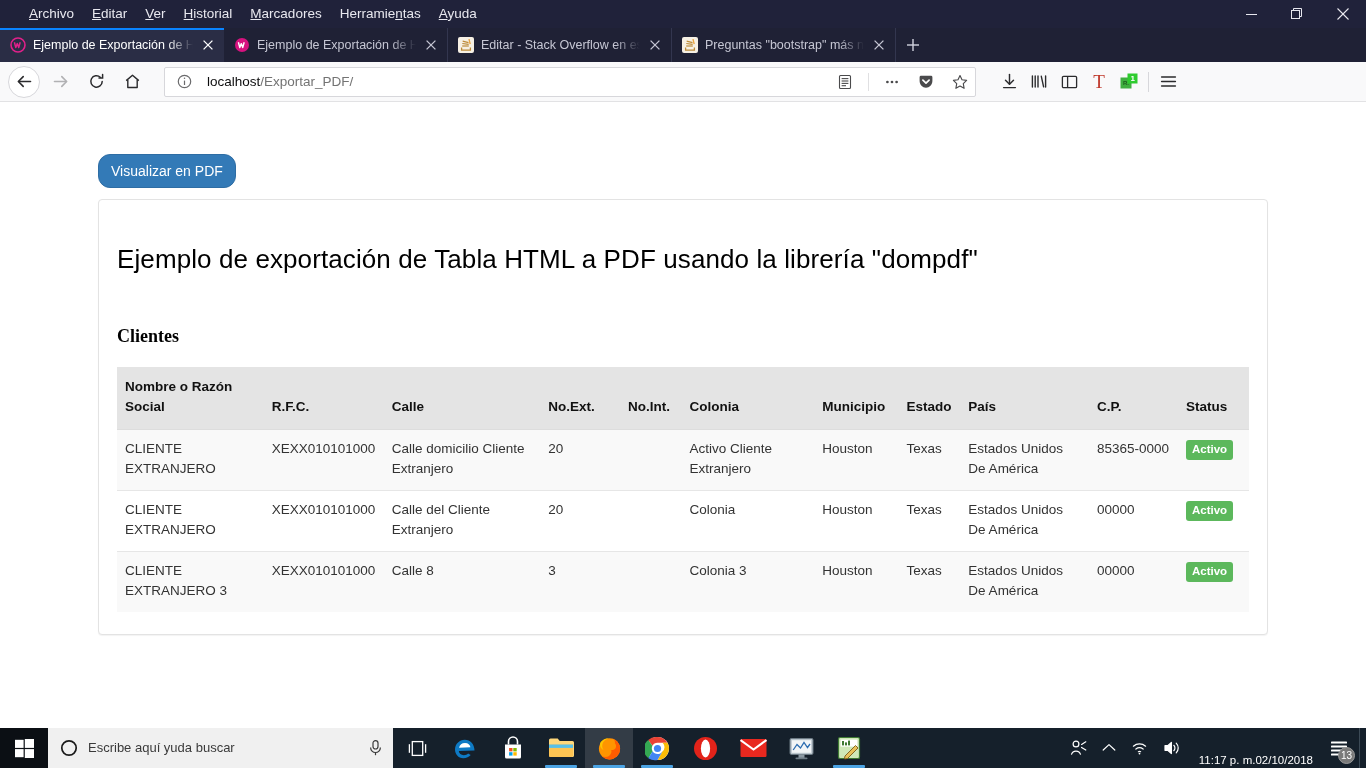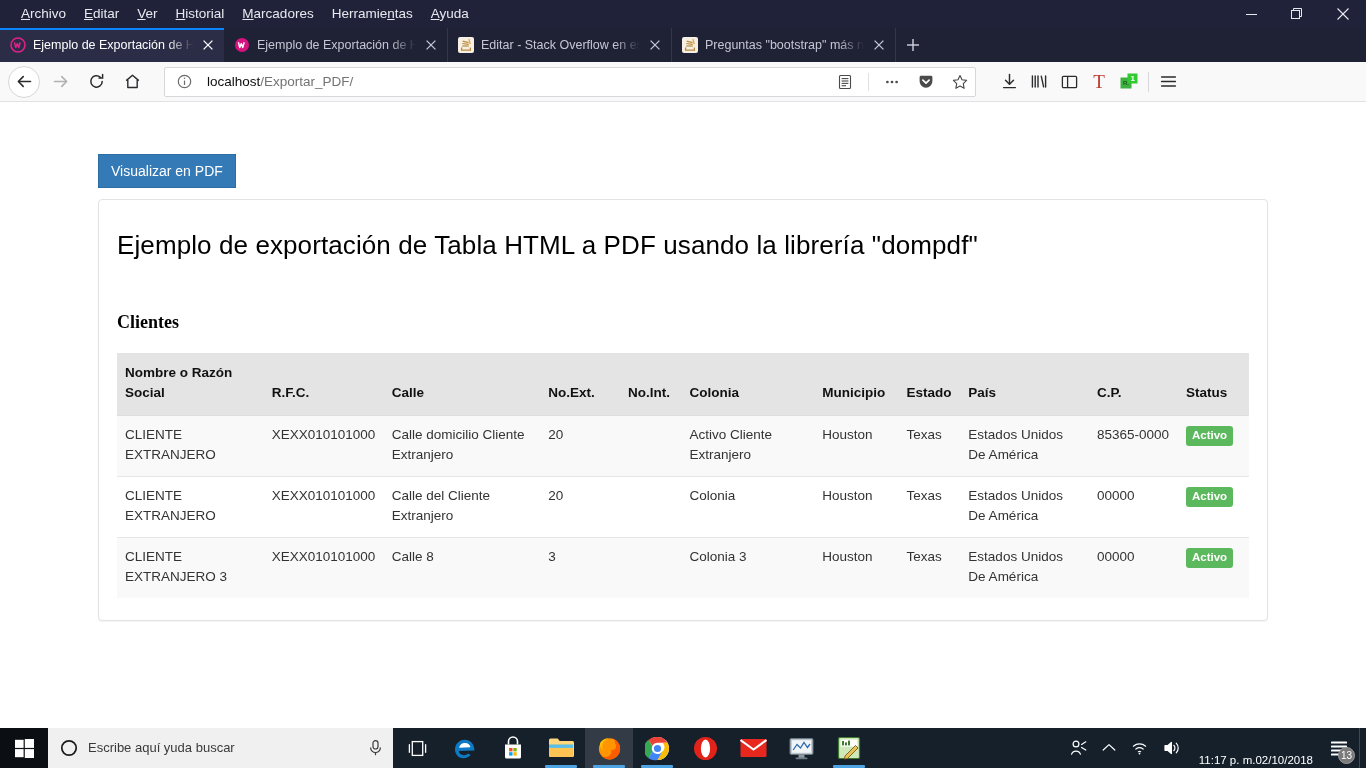--- a/index.html
+++ b/index.html
@@ -12,21 +12,21 @@
   }
   body { position: relative; }
 
   
   .browser-chrome { background: #1f2135; width: 100%; }
 
   .titlebar {
     height: 28px; display: flex; align-items: center;
     background: #20223a; position: relative;
   }
-  .menubar { display: flex; align-items: center; padding-left: 12px; gap: 0px; }
+  .menubar { display: flex; align-items: center; padding-left: 20px; gap: 0px; }
   .menu-item {
     color: #e8e8ef; font-size: 13.5px; padding: 3px 9px;
     line-height: 16px; white-space: nowrap; cursor: default;
   }
   .menu-item u { text-decoration: underline; }
 
   .wincontrols { position: absolute; right: 0; top: 0; display: flex; height: 28px; }
   .wc {
     width: 46px; height: 28px; display: flex; align-items: center; justify-content: center;
   }
@@ -102,29 +102,29 @@
 
   
   .page {
     position: absolute; left: 0; top: 102px; width: 1366px; height: 630px;
     background: #ffffff; overflow: hidden;
   }
   .container { width: 1170px; margin: 0 auto; padding-top: 52px; }
   .btn-primary {
     display: inline-block; background: #337ab7; border: 1px solid #2e6da4;
     color: #ffffff; font-size: 14px; line-height: 20px;
-    padding: 6px 12px; border-radius: 0; cursor: pointer;
+    padding: 6px 12px; border-radius: 12px; cursor: pointer;
     font-family: "Liberation Sans", sans-serif;
   }
 
   .panel {
     margin-top: 11px; background: #ffffff;
     border: 1px solid #e3e3e3; border-radius: 4px;
     box-shadow: 0 1px 1px rgba(0,0,0,0.05);
-    padding: 18px 18px 22px 18px;
+    padding: 32px 18px 22px 18px;
   }
   h1.page-title {
     font-size: 26px; font-weight: 400; color: #000000;
     line-height: 34px; margin: 10px 0 0 0; letter-spacing: 0.1px;
   }
   h2.section-title {
     font-size: 18px; font-weight: bold; color: #000000;
     margin: 50px 0 0 0; font-family: "Liberation Serif", serif;
   }
 

